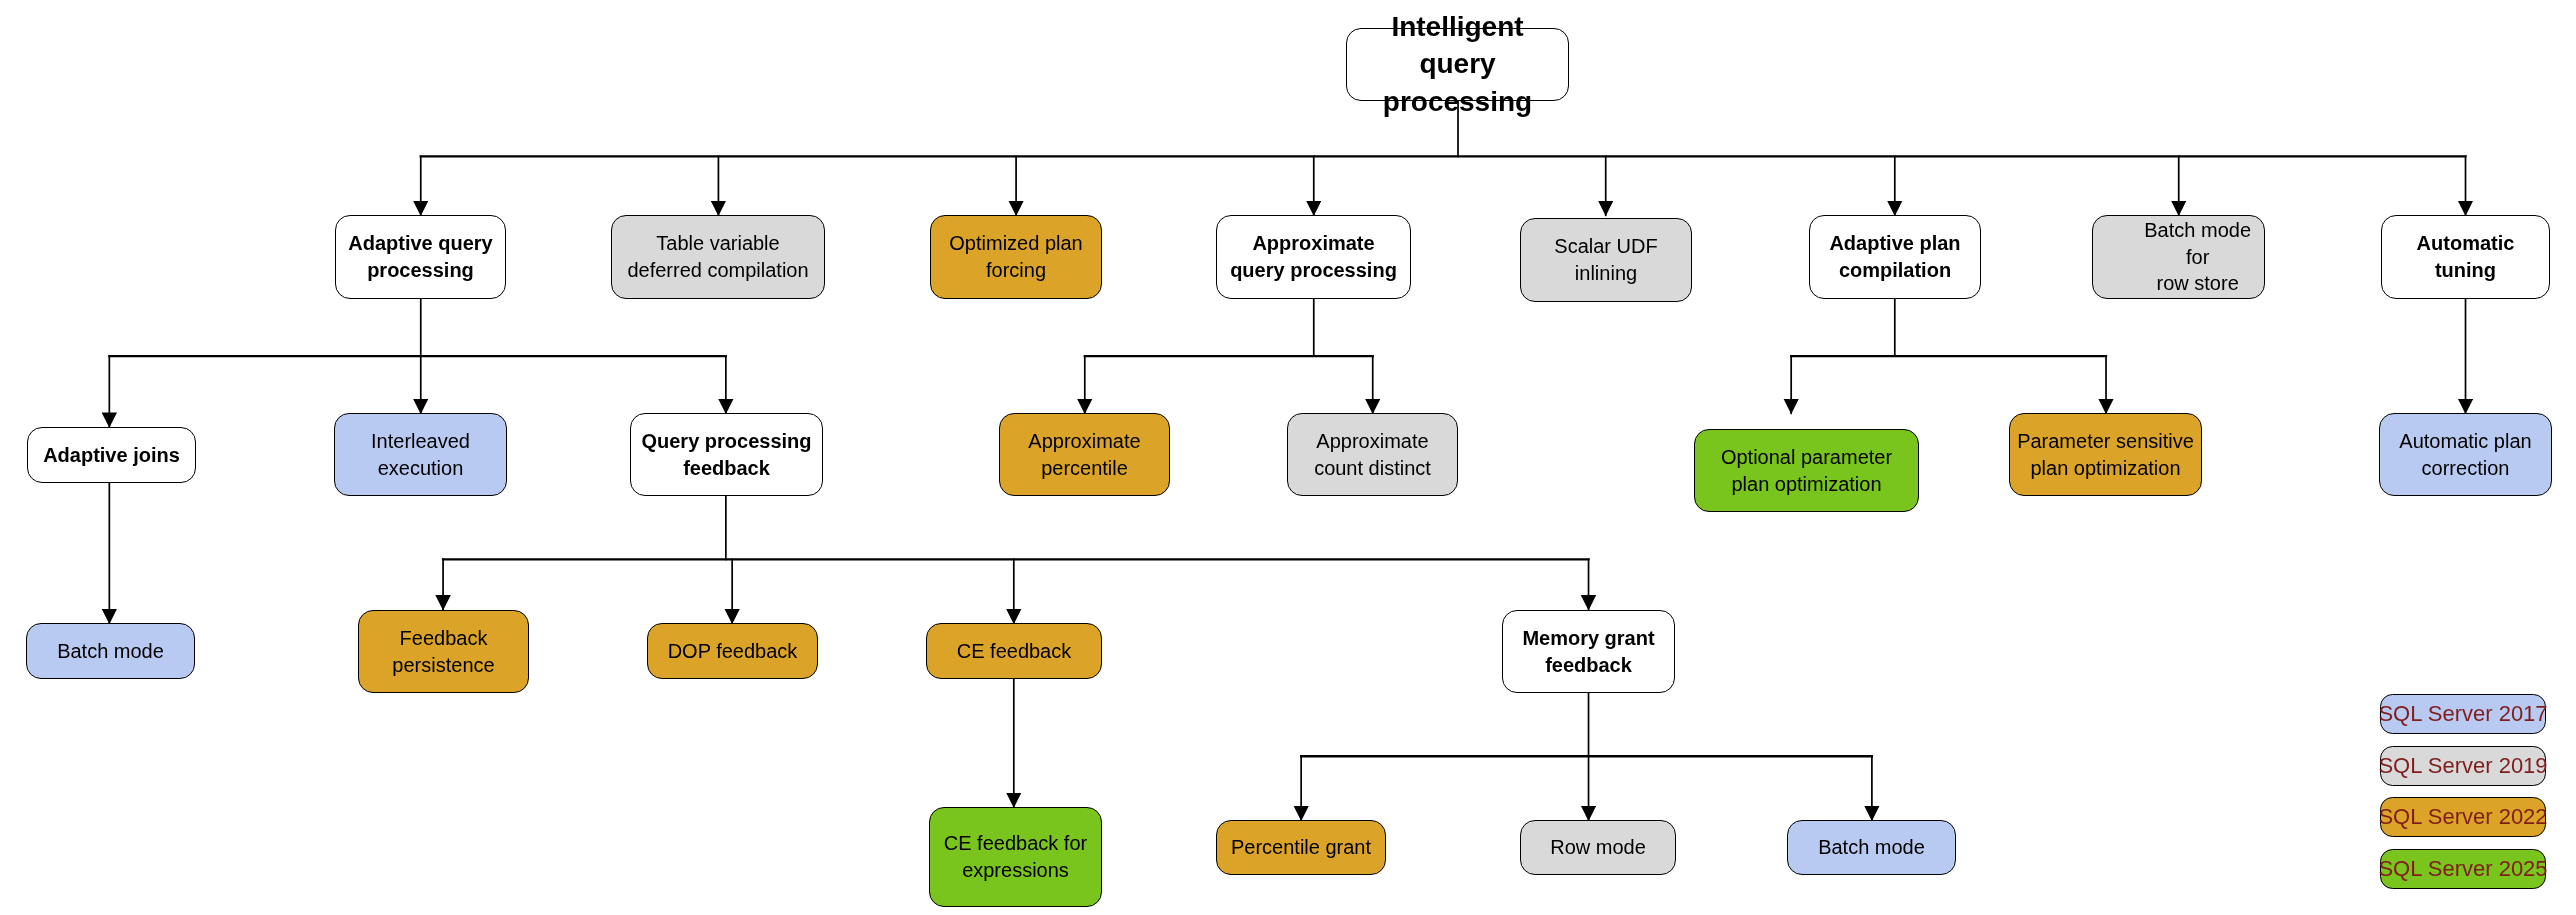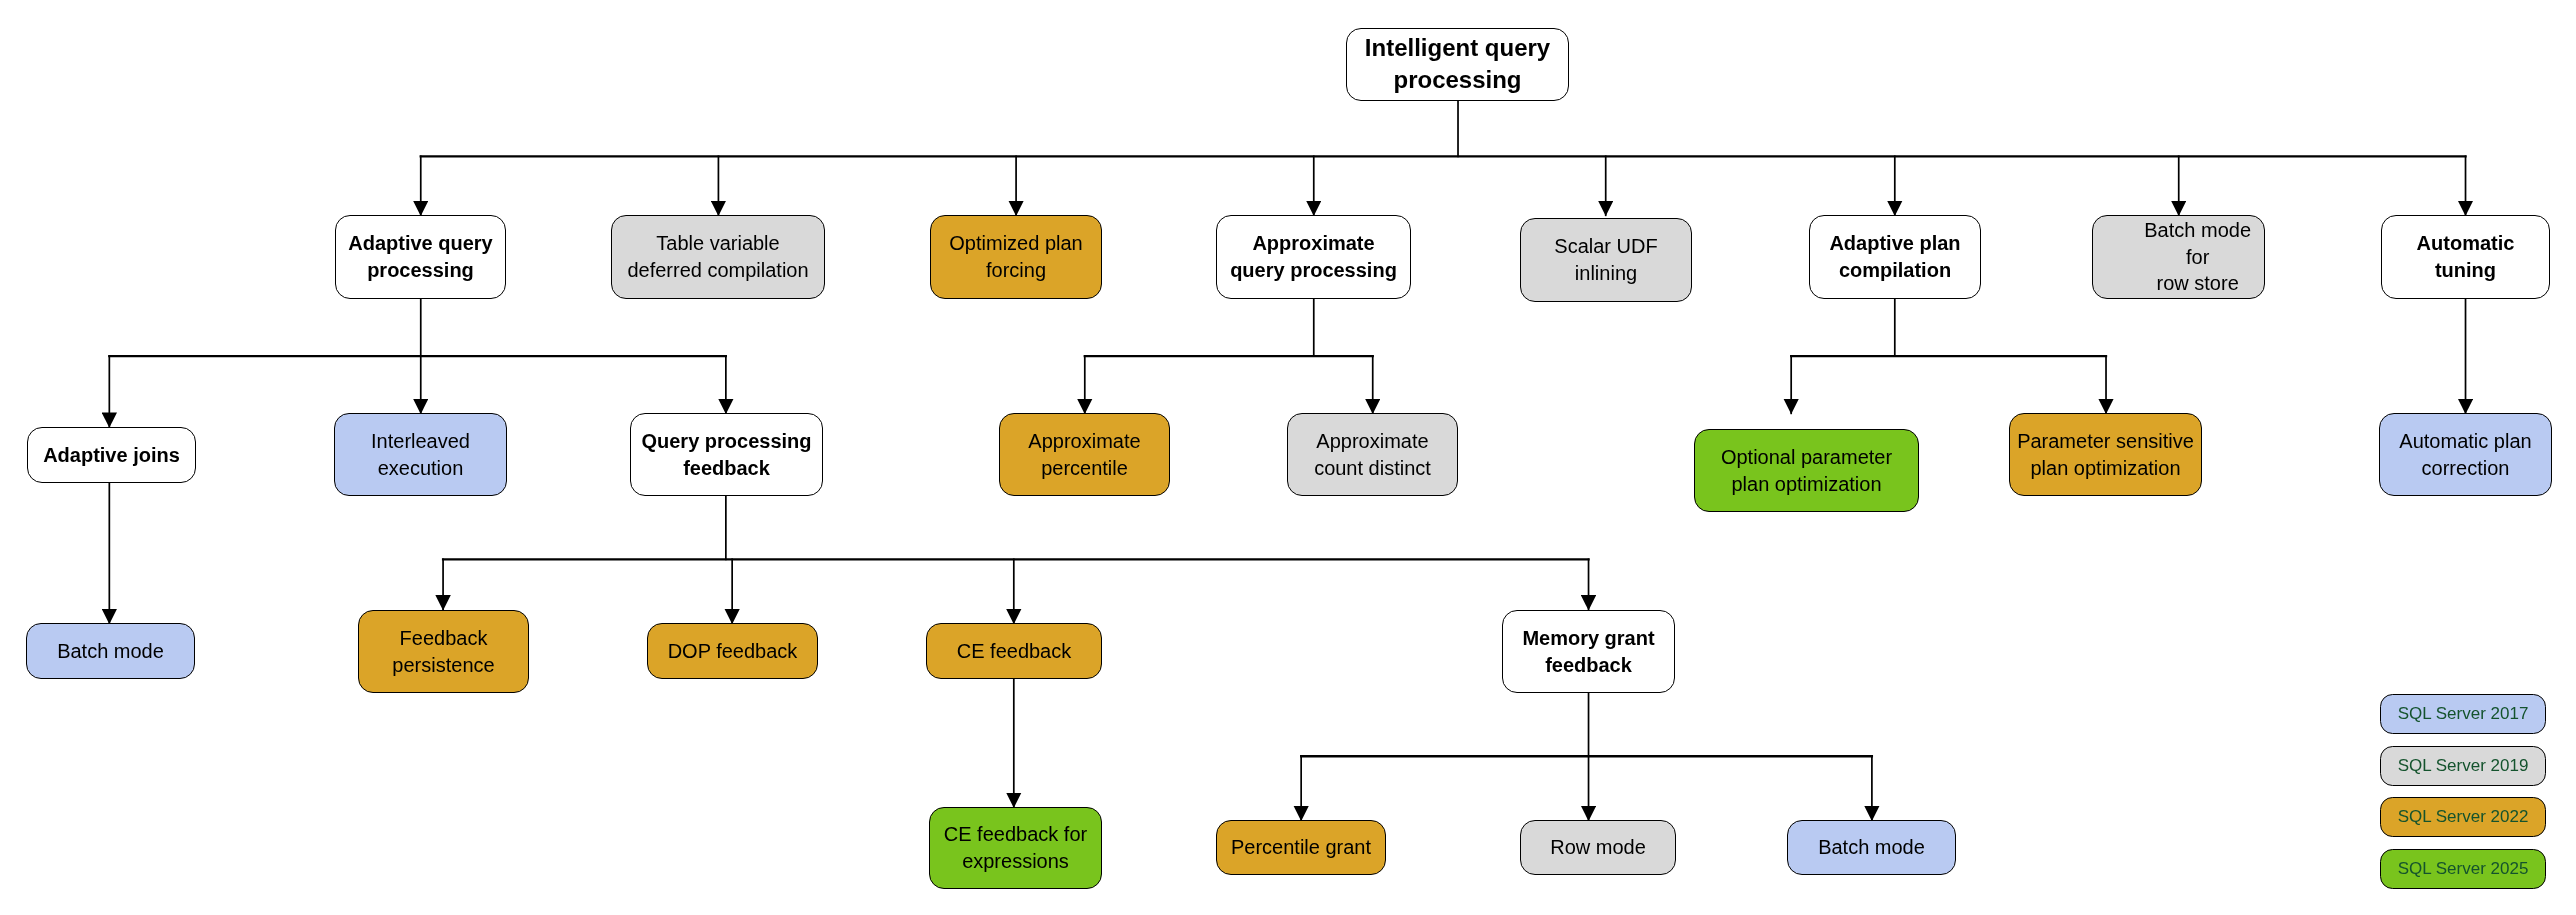--- a/index.html
+++ b/index.html
@@ -28,21 +28,21 @@
   .node.v2017{background:#b9caf2;}
   .node.v2019{background:#d9d9d9;}
   .node.v2022{background:#dba428;}
   .node.v2025{background:#79c41d;}
   .legend-item{
     position:absolute;
     box-sizing:border-box;
     border:1.7px solid #000000;
     border-radius:12.6px;
     display:flex;align-items:center;justify-content:center;
-    font-size:17px;color:#14532d;
+    font-size:22px;color:#7f1d1d;
     white-space:nowrap;
   }
   .legend-item.v2017{background:#b9caf2;}
   .legend-item.v2019{background:#d9d9d9;}
   .legend-item.v2022{background:#dba428;}
   .legend-item.v2025{background:#79c41d;}
 </style>
 </head>
 <body>
 
@@ -97,21 +97,21 @@
       <line x1="1771" y1="1185" x2="1771" y2="1410" marker-end="url(#arrow)"></line>
 
       <line x1="2775" y1="1210" x2="2775" y2="1321"></line>
       <line x1="2273" y1="1321" x2="3270" y2="1321" stroke-width="4"></line>
       <line x1="2273" y1="1321" x2="2273" y2="1433" marker-end="url(#arrow)"></line>
       <line x1="2775" y1="1321" x2="2775" y2="1433" marker-end="url(#arrow)"></line>
       <line x1="3270" y1="1321" x2="3270" y2="1433" marker-end="url(#arrow)"></line>
     </g>
   </svg>
 
-  <div class="node bold" style="left:1346px;top:27.5px;width:223px;height:73px;font-size:24px;">Intelligent query
+  <div class="node bold" style="left:1346px;top:27.5px;width:223px;height:73px;font-size:28px;">Intelligent query
 processing</div>
 
   <div class="node bold" style="left:335px;top:215px;width:171px;height:84px;">Adaptive query
 processing</div>
   <div class="node v2019" style="left:611px;top:215px;width:214px;height:84px;">Table variable
 deferred compilation</div>
   <div class="node v2022" style="left:930px;top:215px;width:172px;height:84px;">Optimized plan
 forcing</div>
   <div class="node bold" style="left:1216px;top:215px;width:195px;height:84px;">Approximate
 query processing</div>
@@ -141,21 +141,21 @@
 correction</div>
 
   <div class="node v2017" style="left:26px;top:623px;width:169px;height:56px;">Batch mode</div>
   <div class="node v2022" style="left:358px;top:610px;width:171px;height:83px;">Feedback
 persistence</div>
   <div class="node v2022" style="left:647px;top:623px;width:171px;height:56px;">DOP feedback</div>
   <div class="node v2022" style="left:926px;top:623px;width:176px;height:56px;">CE feedback</div>
   <div class="node bold" style="left:1502px;top:610px;width:173px;height:83px;">Memory grant
 feedback</div>
 
-  <div class="node v2025" style="left:929px;top:807px;width:173px;height:82px;">CE feedback for
+  <div class="node v2025" style="left:929px;top:807px;width:173px;height:100px;">CE feedback for
 expressions</div>
   <div class="node v2022" style="left:1216px;top:820px;width:170px;height:55px;">Percentile grant</div>
   <div class="node v2019" style="left:1520px;top:820px;width:156px;height:55px;">Row mode</div>
   <div class="node v2017" style="left:1787px;top:820px;width:169px;height:55px;">Batch mode</div>
 
   <div>
     <div class="legend-item v2017" style="left:2380px;top:694px;width:166px;height:40px;">SQL Server 2017</div>
     <div class="legend-item v2019" style="left:2380px;top:746px;width:166px;height:40px;">SQL Server 2019</div>
     <div class="legend-item v2022" style="left:2380px;top:797px;width:166px;height:40px;">SQL Server 2022</div>
     <div class="legend-item v2025" style="left:2380px;top:849px;width:166px;height:40px;">SQL Server 2025</div>

